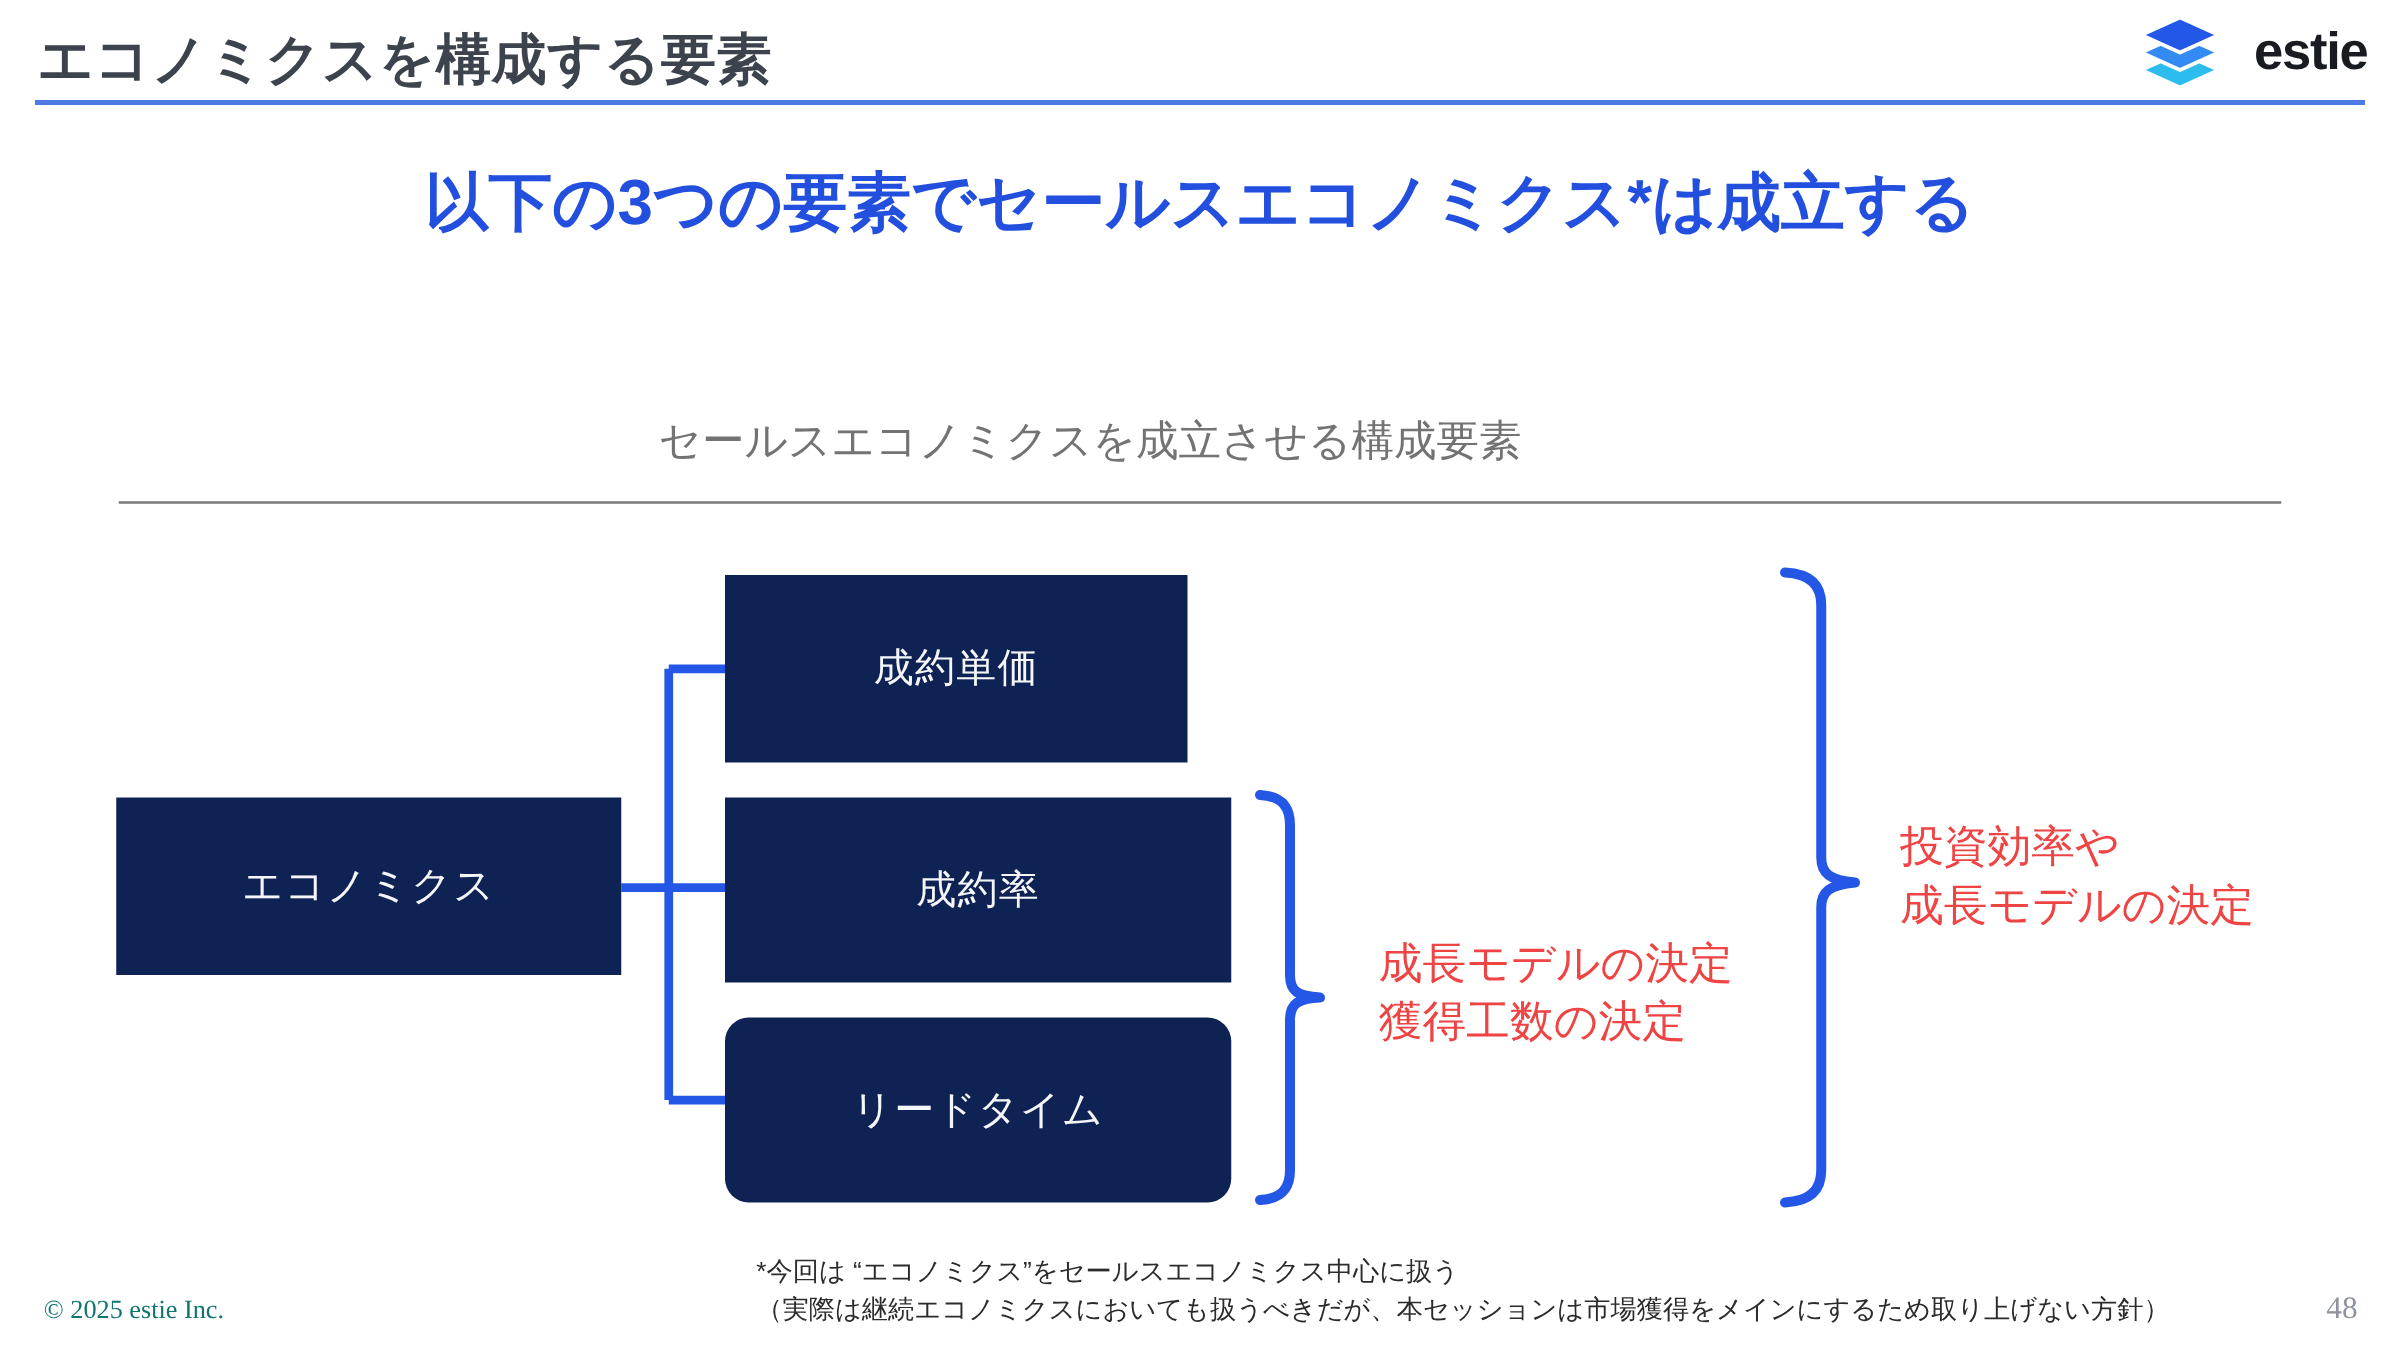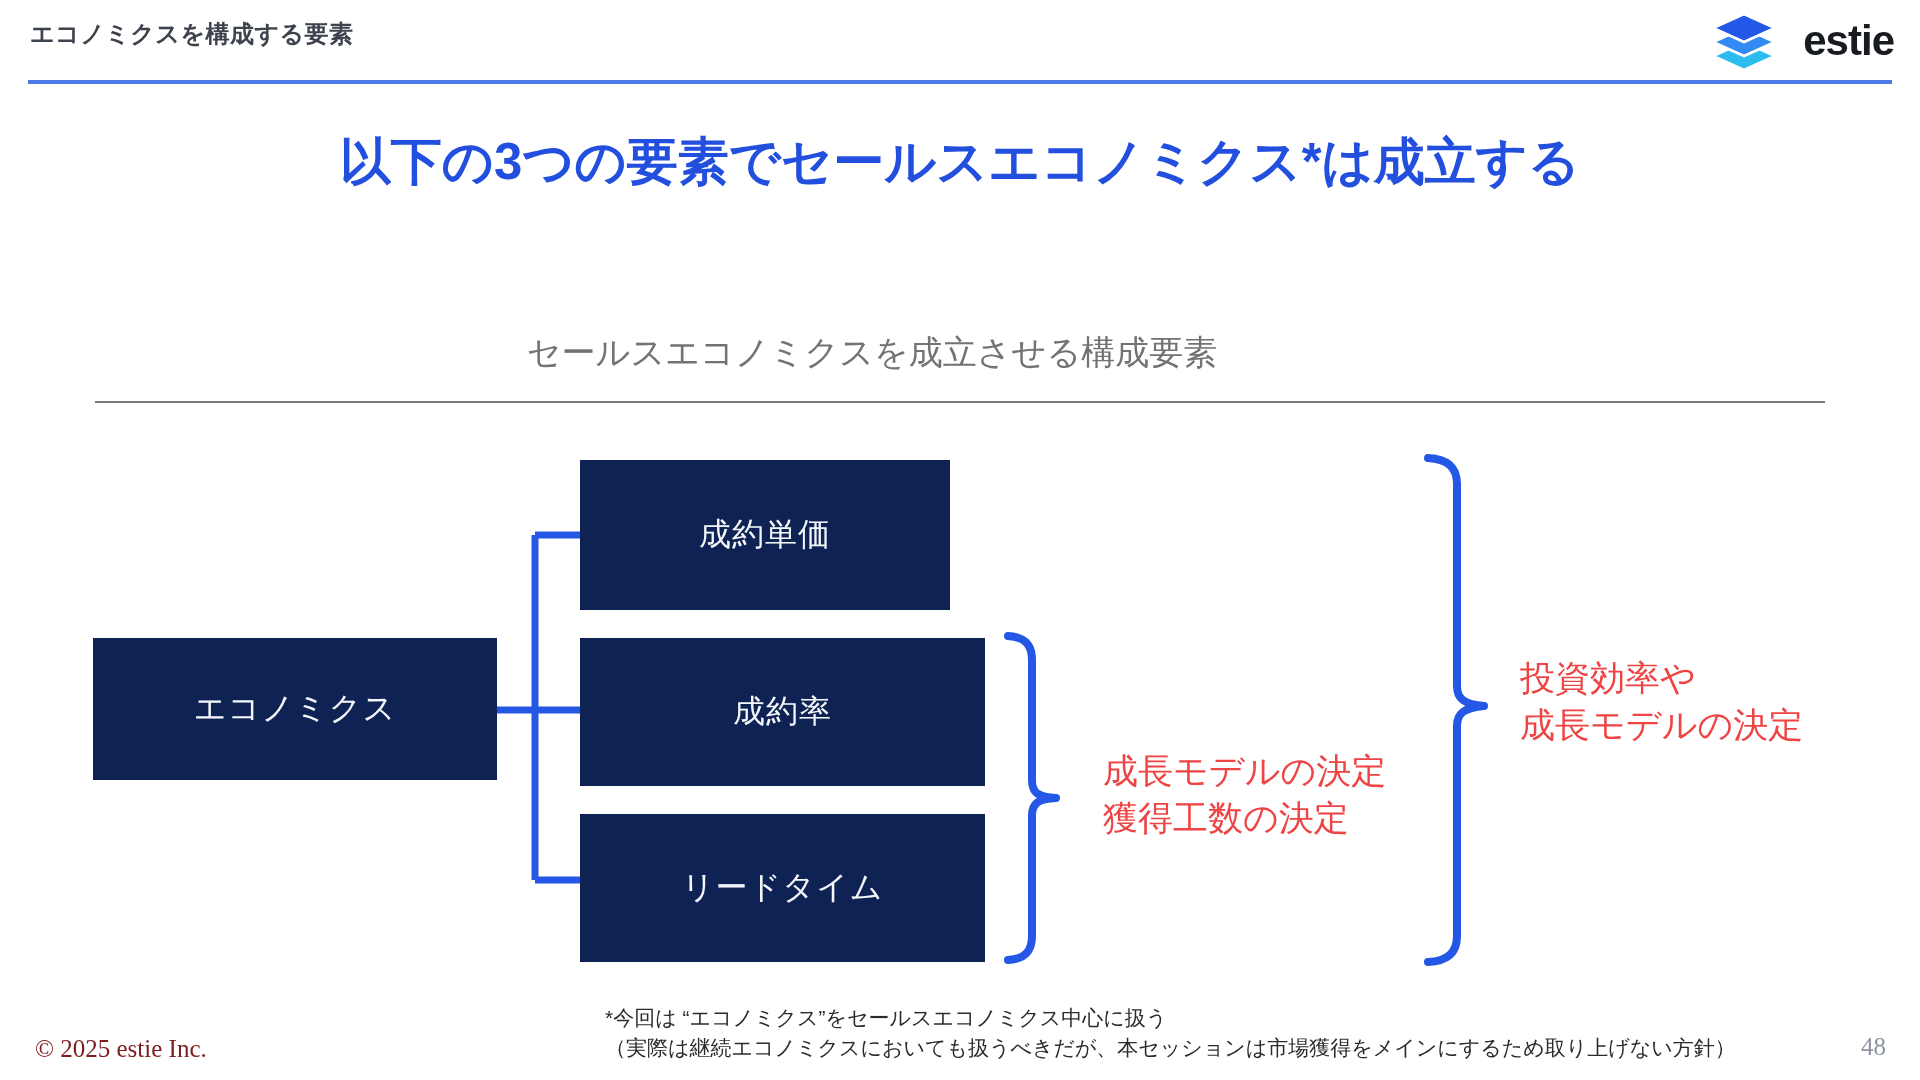--- a/index.html
+++ b/index.html
@@ -6,21 +6,21 @@
   .slide{
     position:relative;
     width:1920px;height:1080px;
     background:#ffffff;
     overflow:hidden;
     font-family:"Liberation Sans","DejaVu Sans",sans-serif;
   }
   
   .header-title{
     position:absolute;left:30px;top:18px;
-    font-size:24px;font-weight:bold;color:#3d434d;
+    font-size:44px;font-weight:bold;color:#3d434d;
     letter-spacing:0.5px;white-space:nowrap;
   }
   .header-rule{
     position:absolute;left:28px;top:80px;width:1864px;height:4px;
     background:var(--header-rule,#4d7ae4);
   }
   .logo{
     position:absolute;right:26px;top:10px;height:62px;
     display:flex;align-items:center;gap:24px;
   }
@@ -51,21 +51,21 @@
     position:absolute;
     background:var(--navy-box,#0e2254);
     color:#f4f6fa;
     display:flex;align-items:center;justify-content:center;
     font-size:32px;font-weight:400;letter-spacing:1px;
     white-space:nowrap;
   }
   .box-root   {left:93px; top:638px; width:404px; height:142px;}
   .box-factor0{left:580px;top:460px; width:370px; height:150px;}
   .box-factor1{left:580px;top:638px; width:405px; height:148px;}
-  .box-factor2{left:580px;top:814px; width:405px; height:148px;}
+  .box-factor2{left:580px;top:814px; width:405px; height:148px;border-radius:19px;}
   
   .overlay{
     position:absolute;left:0;top:0;width:1920px;height:1080px;
     pointer-events:none;
   }
   .stroke-accent{
     stroke:var(--accent-blue,#2557e6);
     fill:none;
   }
   
@@ -77,21 +77,21 @@
   .label-inner{left:1103px;top:748px;}
   .label-outer{left:1520px;top:655px;}
   
   .footnote{
     position:absolute;left:605px;top:1003px;
     font-size:21px;color:#2b2b2b;line-height:1.45;
     white-space:nowrap;
   }
   .copyright{
     position:absolute;left:35px;top:1035px;
-    font-size:25px;color:#7f1d1d;
+    font-size:21px;color:#0f766e;
     font-family:"Liberation Serif","DejaVu Serif",serif;
     white-space:nowrap;
   }
   .page-number{
     position:absolute;right:34px;top:1033px;
     font-size:25px;color:#8d949e;
     font-family:"Liberation Serif","DejaVu Serif",serif;
   }
 </style>
 </head>

